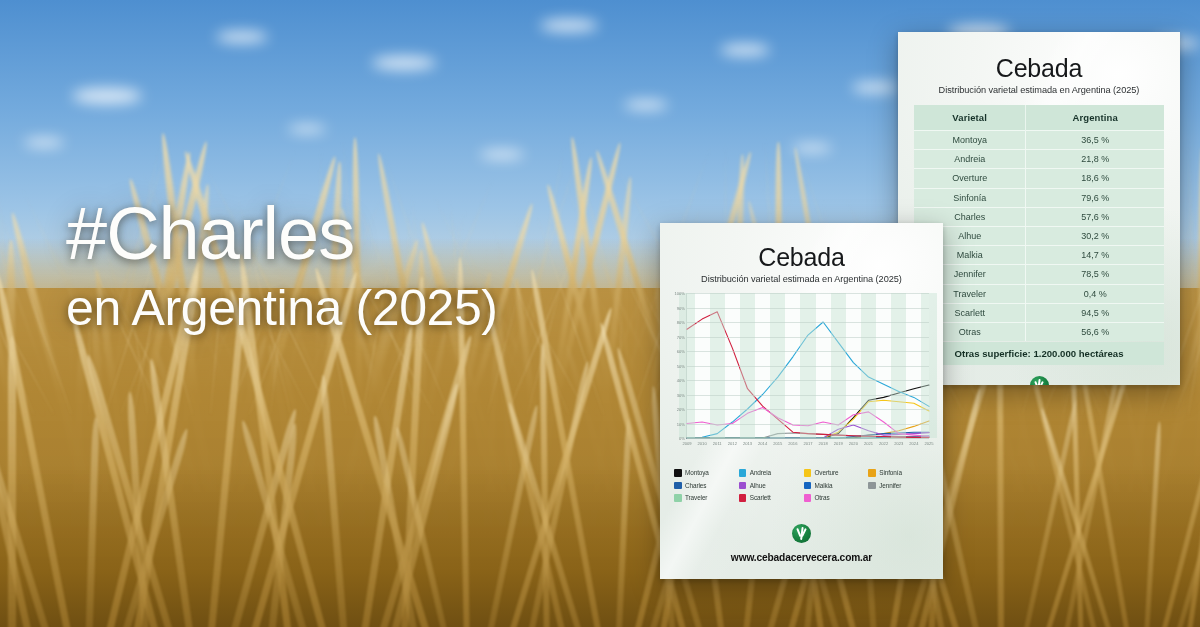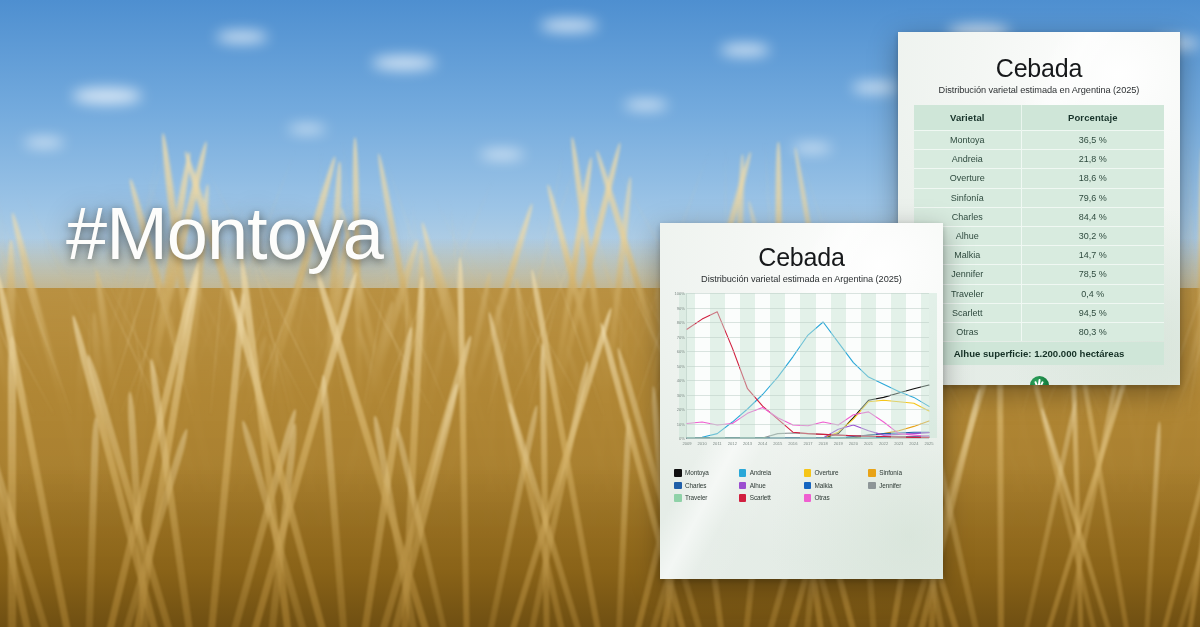--- a/index.html
+++ b/index.html
@@ -530,34 +530,35 @@
         <div class="stalk" style="left: 96.3476%; height: 401.7px; width: 5.31052px; transform: rotate(14.4576deg); opacity: 0.746254; z-index: 2;"></div>
         <div class="awn" style="left: 96.6476%; height: 220.935px; transform: rotate(18.6864deg); opacity: 0.522378; z-index: 2;"></div>
         <div class="stalk" style="left: 97.4957%; height: 238.332px; width: 5.29158px; transform: rotate(16.4359deg); opacity: 0.478867; z-index: 2;"></div>
         <div class="awn" style="left: 97.7957%; height: 131.082px; transform: rotate(21.6538deg); opacity: 0.335207; z-index: 2;"></div>
         <div class="stalk" style="left: 98.7052%; height: 379.36px; width: 5.2732px; transform: rotate(8.15269deg); opacity: 0.779493; z-index: 2;"></div>
         <div class="awn" style="left: 99.0052%; height: 208.648px; transform: rotate(9.22903deg); opacity: 0.545645; z-index: 2;"></div>
       </div>
   </div>
 
   <div class="headline">
-    <div class="hash">#Montoya</div>
+    <div class="hash">#Charles</div>
+    <div class="sub">en Argentina (2025)</div>
   </div>
 
   <div class="card" id="table-card">
     <div class="card-inner" style="padding-top:22px;">
       <div class="c-title">Cebada</div>
       <div class="c-sub">Distribución varietal estimada en Argentina (2025)</div>
 
       <div class="tbl-wrap">
         <table>
           <thead>
             <tr id="tbl-head">
                 <th>Varietal</th>
-                <th>Porcentaje</th>
+                <th>Argentina</th>
               </tr>
           </thead>
           <tbody id="tbl-body">
               <tr>
       <td>Montoya</td>
       <td>36,5 %</td>
               </tr>
               <tr>
       <td>Andreia</td>
       <td>21,8 %</td>
@@ -565,21 +566,21 @@
               <tr>
       <td>Overture</td>
       <td>18,6 %</td>
               </tr>
               <tr>
       <td>Sinfonía</td>
       <td>79,6 %</td>
               </tr>
               <tr>
       <td>Charles</td>
-      <td>84,4 %</td>
+      <td>57,6 %</td>
               </tr>
               <tr>
       <td>Alhue</td>
       <td>30,2 %</td>
               </tr>
               <tr>
       <td>Malkia</td>
       <td>14,7 %</td>
               </tr>
               <tr>
@@ -589,27 +590,27 @@
               <tr>
       <td>Traveler</td>
       <td>0,4 %</td>
               </tr>
               <tr>
       <td>Scarlett</td>
       <td>94,5 %</td>
               </tr>
               <tr>
       <td>Otras</td>
-      <td>80,3 %</td>
+      <td>56,6 %</td>
               </tr>
             </tbody>
         </table>
       </div>
 
-      <div class="total-row">Alhue superficie: 1.200.000 hectáreas</div>
+      <div class="total-row">Otras superficie: 1.200.000 hectáreas</div>
 
       <div class="brand">
         <span class="logo">
           <i class="leaf b"></i><i class="leaf"></i><i class="leaf c"></i>
         </span>
         
       </div>
     </div>
   </div>
 
@@ -724,16 +725,22 @@
           <div class="lg">
        <span class="sw" style="background:#d11f3f"></span>
        <span class="t">Scarlett</span>
      </div>
           <div class="lg">
        <span class="sw" style="background:#ef5fd0"></span>
        <span class="t">Otras</span>
      </div>
         </div>
 
+      <div class="brand">
+        <span class="logo">
+          <i class="leaf b"></i><i class="leaf"></i><i class="leaf c"></i>
+        </span>
+        <div class="url">www.cebadacervecera.com.ar</div>
+      </div>
     </div>
   </div>
 
 </div>
 
 </body></html>

